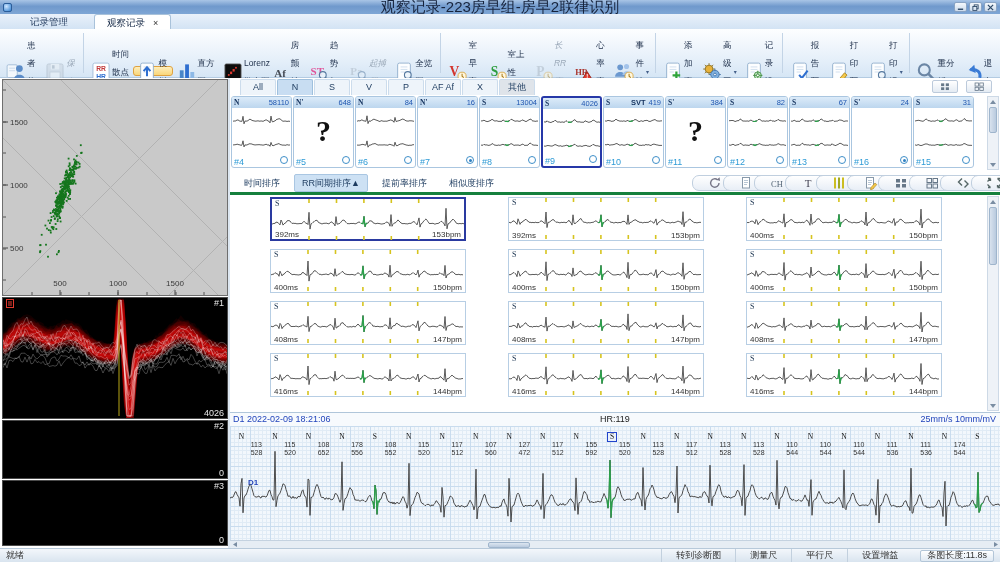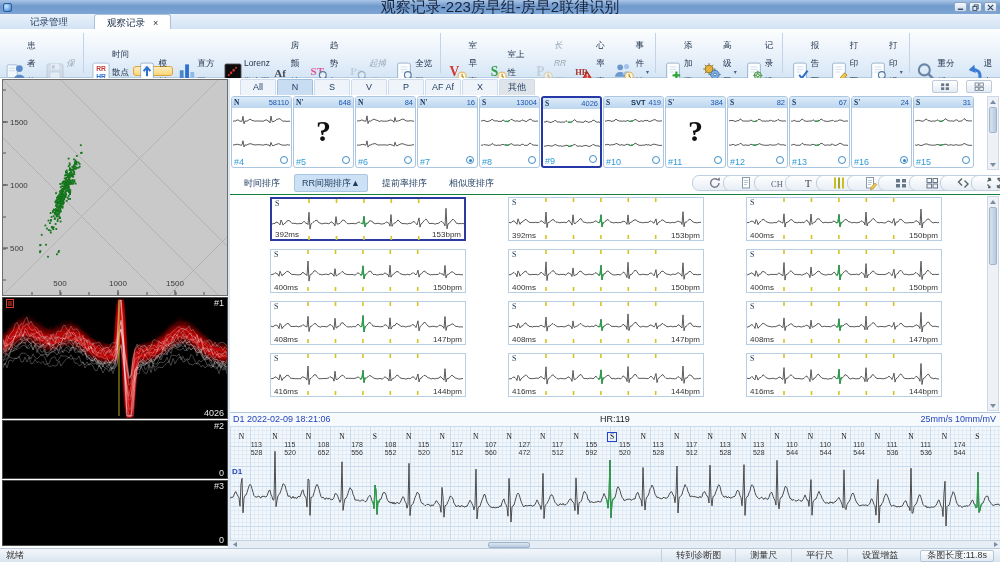--- a/index.html
+++ b/index.html
@@ -71,21 +71,21 @@
   .tradio{position:absolute;right:3px;bottom:3px;width:8px;height:8px;border:1px solid #3f8fc9;border-radius:50%;background:#fff;}
   .tradio.checked::after{content:"";position:absolute;left:1.5px;top:1.5px;right:1.5px;bottom:1.5px;background:#2f7fc0;border-radius:50%;}
   
   .vscroll{position:absolute;width:12px;background:#eef2f7;border:1px solid #cdd9e6;}
   #tplscroll{left:757px;top:18px;height:74px;}
   #gridscroll{left:757px;top:118px;height:215px;}
   .sarr{position:absolute;left:0;width:10px;height:9px;display:flex;align-items:center;justify-content:center;}
   .sarr svg{width:6px;height:4px;}
   .sthumb{position:absolute;left:1px;width:8px;background:linear-gradient(90deg,#d8e2ee,#b9cade);border:1px solid #9fb5cc;border-radius:2px;}
   
-  #sortrow{position:absolute;left:0;top:92px;width:770px;height:25px;border-bottom:1px solid #15803d;}
+  #sortrow{position:absolute;left:0;top:92px;width:770px;height:25px;border-bottom:3px solid #15803d;}
   .stab{display:inline-block;margin:4px 0 0 6px;padding:0 7px;line-height:16px;font-size:9px;color:#1c3a5e;border:1px solid transparent;}
   .stab.sel{background:#cde1f4;border-color:#a9c6e2;border-radius:2px;}
   .vtool{position:absolute;top:5px;width:46px;height:16px;background:linear-gradient(#ffffff,#e8eef6);
     border:1px solid #c0cfdf;border-radius:7px;display:flex;align-items:center;justify-content:center;}
   .vtool svg{width:16px;height:14px;}
   
   #gridarea{position:absolute;left:0;top:118px;width:757px;height:216px;background:#fff;}
   .strip{position:absolute;width:196px;height:44px;border:1px solid #b7cee4;background:#fff;}
   .strip.sel{border:2px solid #2a3aa0;}
   .slabel{position:absolute;left:3px;top:0;font-size:8px;color:#223a55;font-family:"Liberation Serif",serif;}
@@ -101,21 +101,21 @@
     background-image:
       repeating-linear-gradient(to right,#c9dcee 0 1px,transparent 1px 20px),
       repeating-linear-gradient(to bottom,#c9dcee 0 1px,transparent 1px 20px),
       repeating-linear-gradient(to right,#e0ebf5 0 1px,transparent 1px 4px),
       repeating-linear-gradient(to bottom,#e0ebf5 0 1px,transparent 1px 4px);}
   #recg svg{position:absolute;left:0;top:0;}
   .bletter{position:absolute;top:7px;font-size:7.5px;color:#111;font-family:"Liberation Serif",serif;line-height:8px;}
   .bletter.boxed{border:1px solid #2244cc;background:#eaf1fb;padding:0 2px;margin-top:-1px;}
   .bv1{position:absolute;top:15px;font-size:7px;color:#333;}
   .bv2{position:absolute;top:23px;font-size:7px;color:#333;}
-  #rlead{position:absolute;left:2px;top:41px;font-size:8px;color:#2244bb;font-weight:bold;}
+  #rlead{position:absolute;left:2px;top:52px;font-size:8px;color:#2244bb;font-weight:bold;padding-left:16px;}
   
   #hscroll{position:absolute;left:230px;top:540px;width:770px;height:8px;background:#e6edf4;border-top:1px solid #c4d2e0;}
   .harr{position:absolute;top:0;width:9px;height:7px;display:flex;align-items:center;justify-content:center;}
   .harr svg{width:4px;height:5px;}
   #hthumb{position:absolute;left:258px;top:0.5px;width:42px;height:6px;background:linear-gradient(#dce6f0,#b9cade);border:1px solid #9fb5cc;border-radius:2px;}
   
   #statusbar{position:absolute;left:0;top:548px;width:1000px;height:14px;
     background:linear-gradient(#f3f7fb,#d9e4ef);border-top:1px solid #b7c9da;
     display:flex;align-items:center;font-size:9px;color:#333;padding:0 6px;}
   #sbright{margin-left:auto;display:flex;align-items:center;height:100%;}

